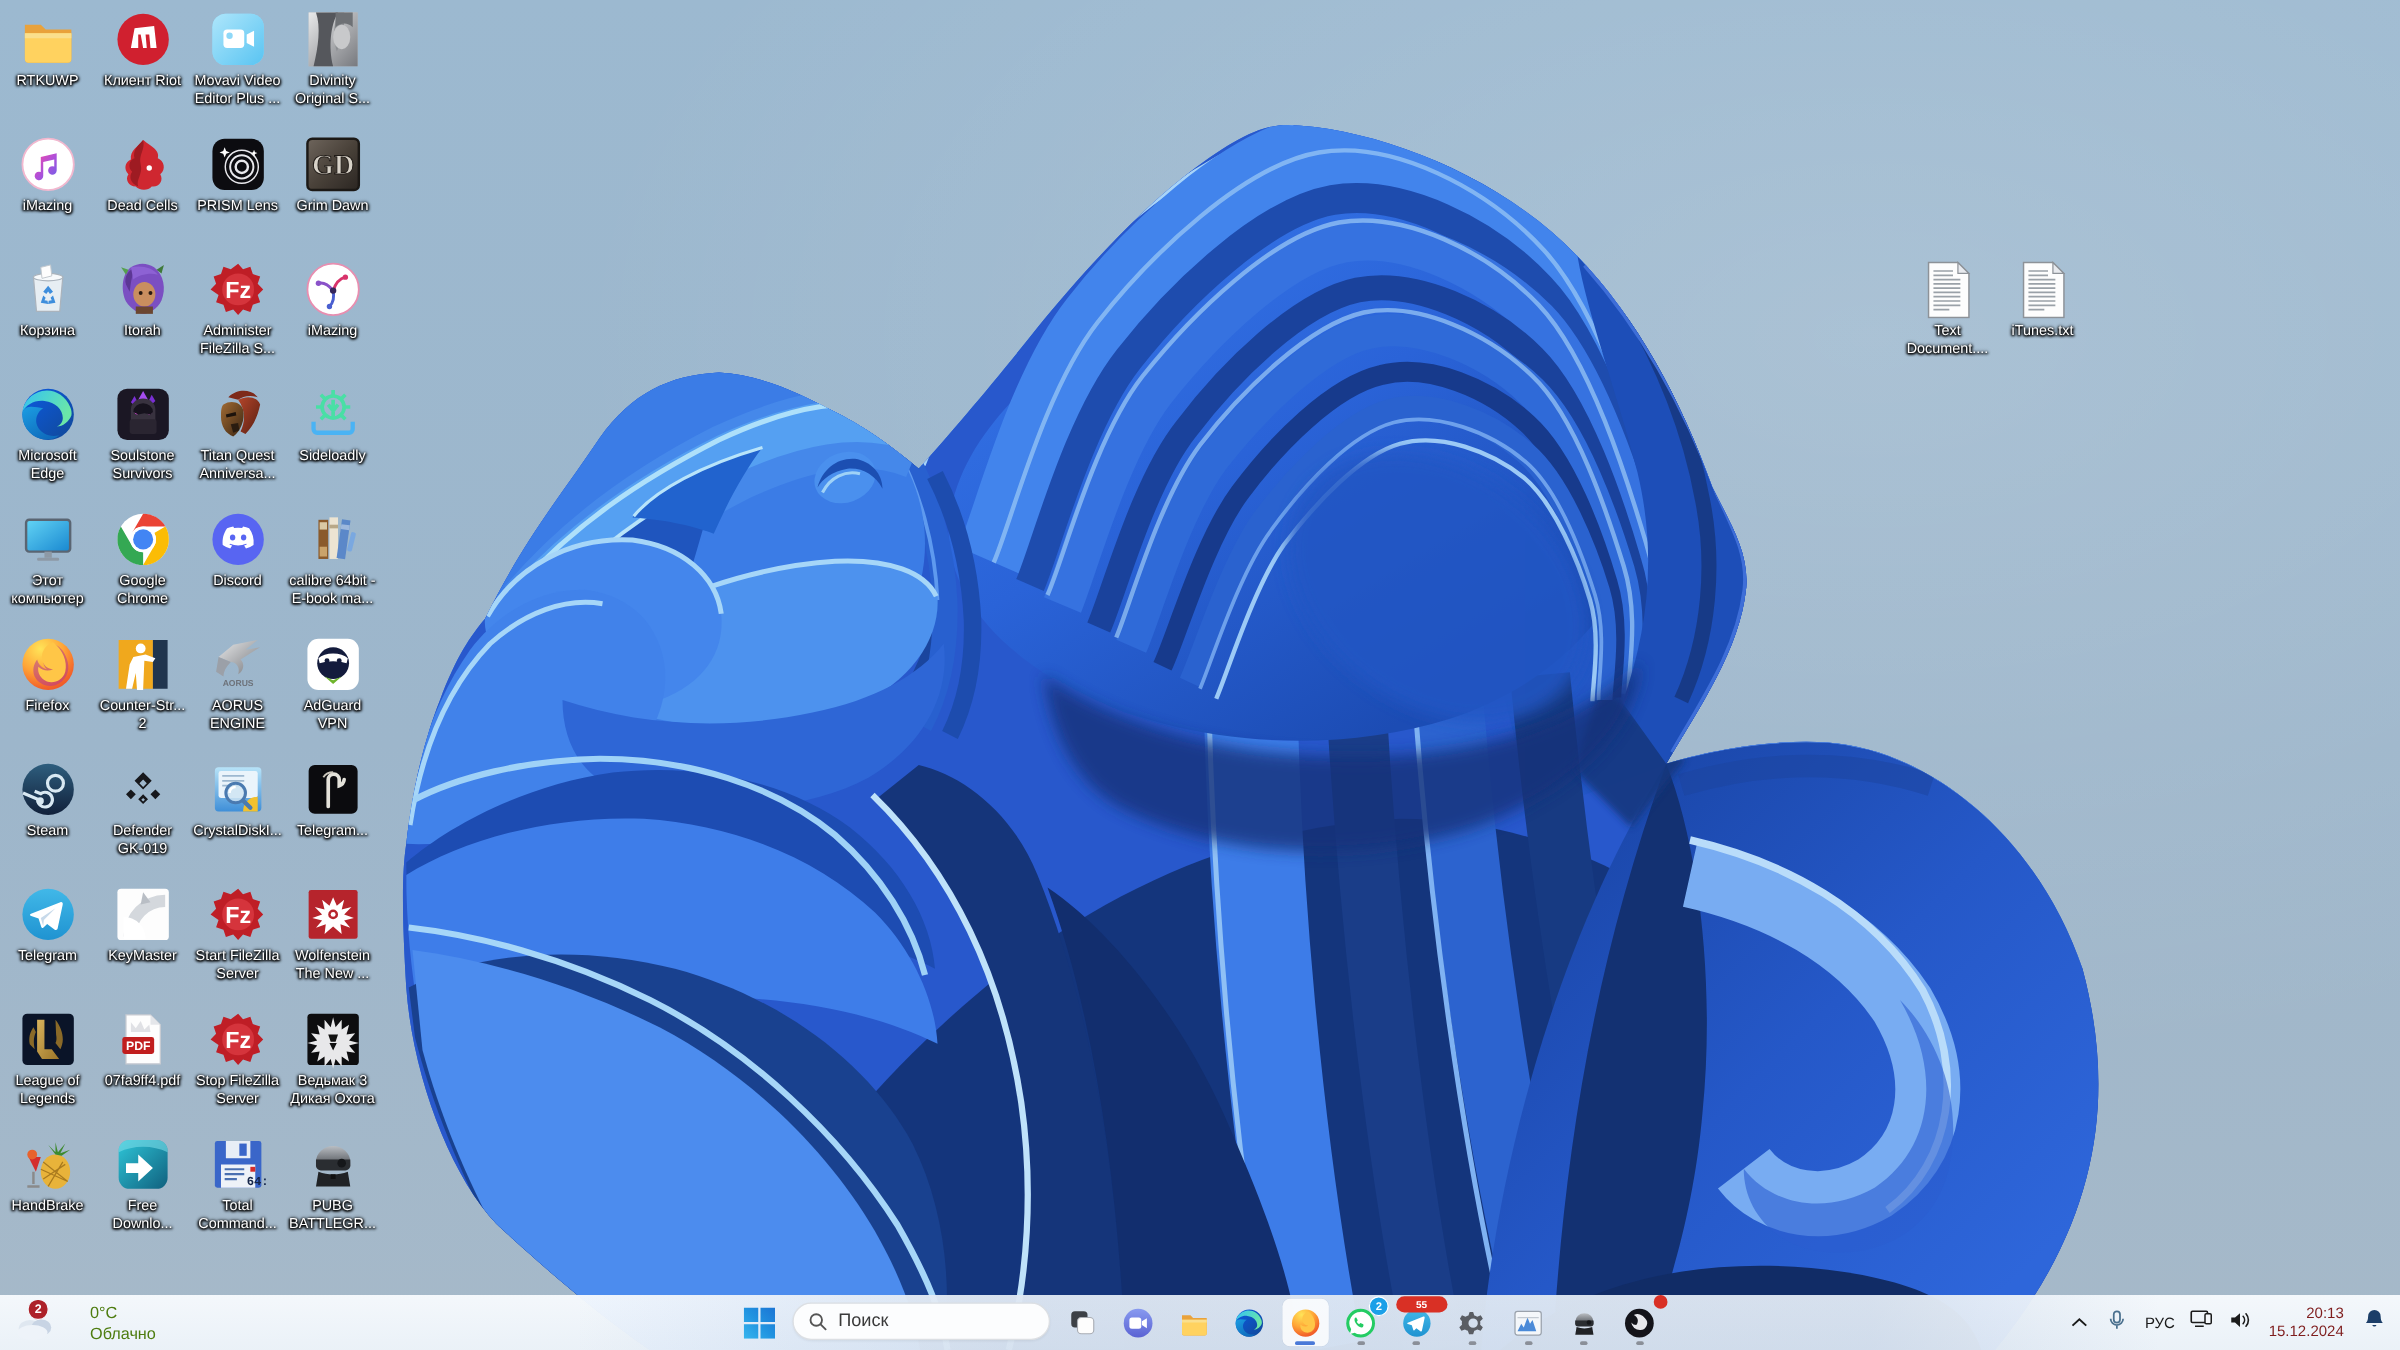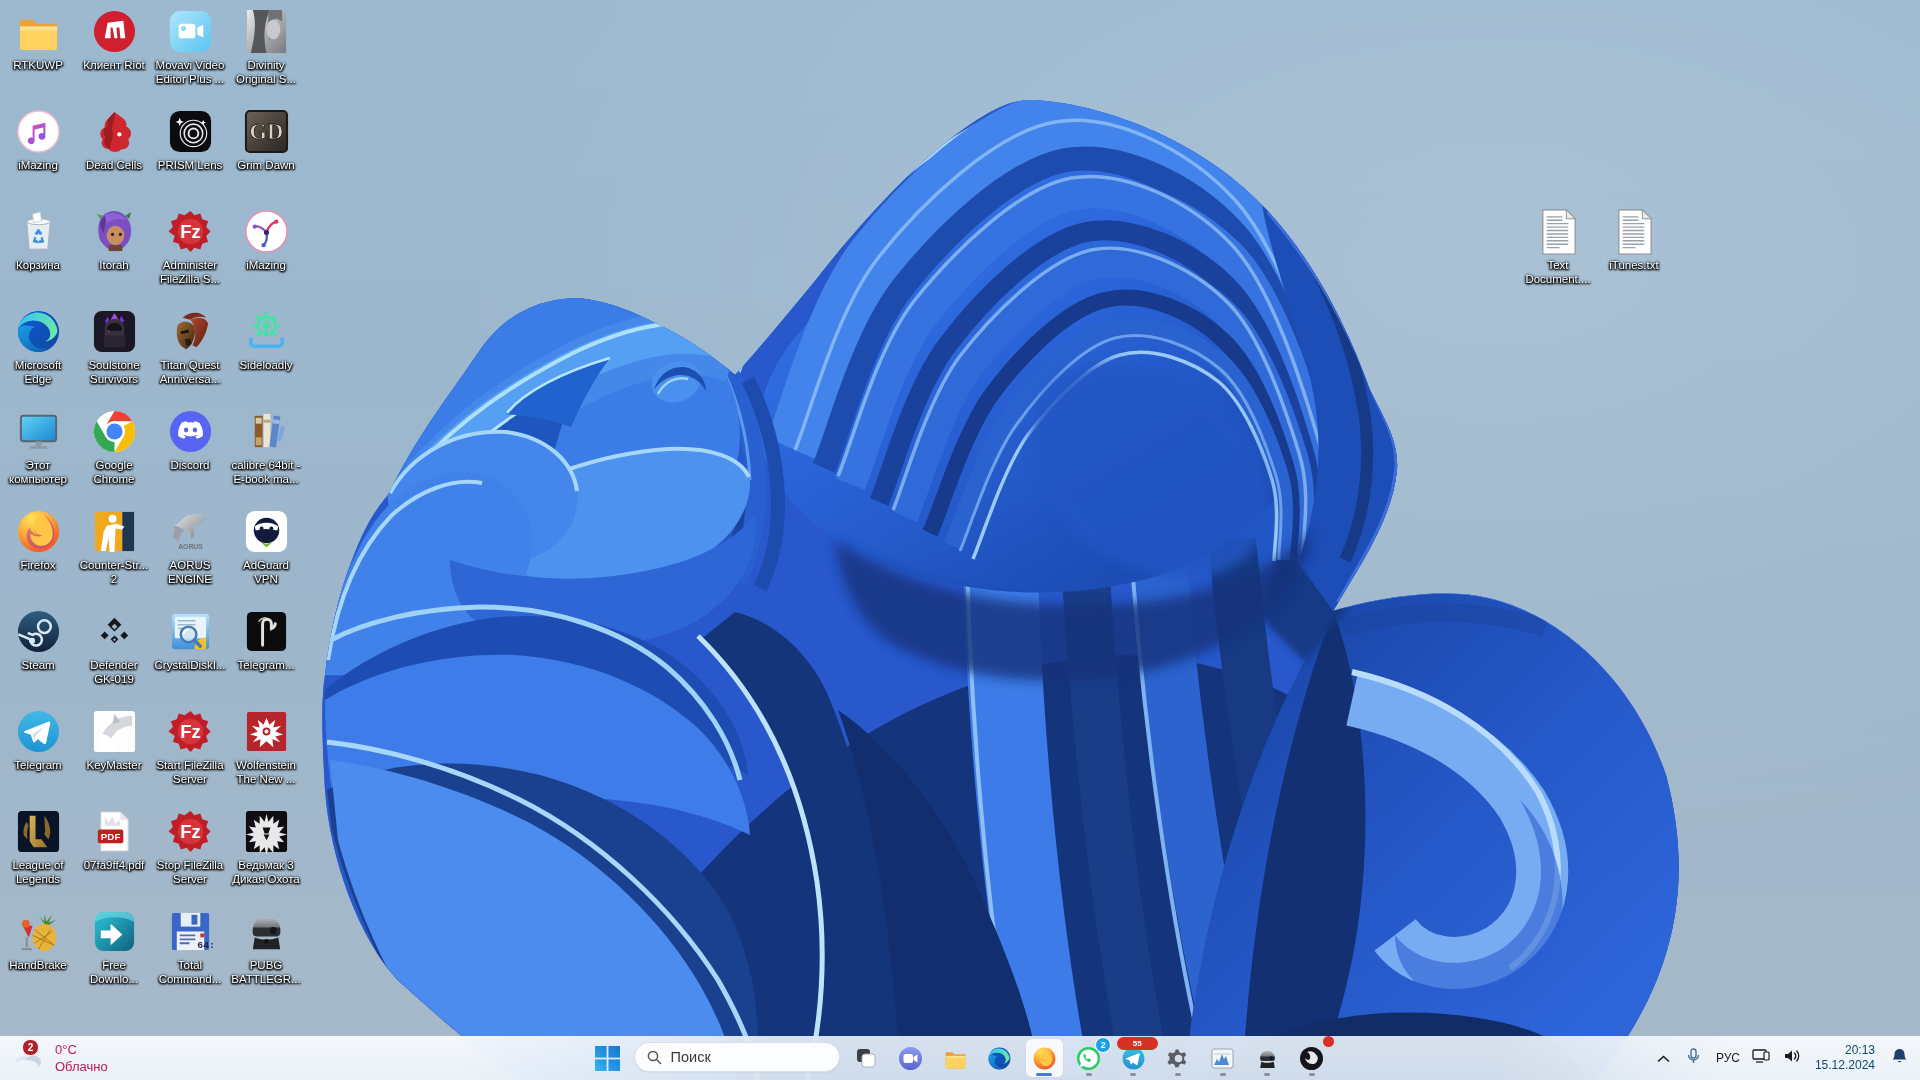--- a/index.html
+++ b/index.html
@@ -671,21 +671,21 @@
 
 <div class="tb" style="left:14px;width:200px;">
  <div style="position:relative;width:34px;height:40px;">
   <svg width="34" height="26" viewBox="0 0 34 26" style="position:absolute;left:-2px;top:10px;">
    <ellipse cx="12" cy="15" rx="9" ry="7" fill="#dfe7f0"></ellipse>
         <ellipse cx="21" cy="14" rx="8" ry="6.5" fill="#c8d4e4"></ellipse>
    <ellipse cx="14" cy="18" rx="12" ry="6" fill="#eef3f9"></ellipse>
   </svg>
   <div class="badge" style="left:8px;top:1px;width:15px;height:15px;background:#ad2129;border:1.5px solid #f4f7fb;font-size:10px;">2</div>
  </div>
- <div style="margin-left:7px;font-size:13px;color:#be185d;line-height:17px;">0°C<br>Облачно</div>
+ <div style="margin-left:24px;font-size:13px;color:#4d7c0f;line-height:17px;">0°C<br>Облачно</div>
 </div>
 
 <div class="tb" style="left:585px;">
  <div class="tbi">
       <svg width="25" height="25" viewBox="0 0 25 25">
         <defs>
           <linearGradient id="wlg" x1="0" y1="25" x2="25" y2="0" gradientUnits="userSpaceOnUse">
             <stop offset="0" stop-color="#36b5ee"></stop>
             <stop offset="0.5" stop-color="#2193e0"></stop>
             <stop offset="1" stop-color="#1b74d4"></stop>
@@ -802,18 +802,18 @@
  <div class="trtxt" style="width:38px;text-align:center;">РУС</div>
  <div style="width:30px;text-align:center;"><svg width="19" height="15" viewBox="0 0 19 15">
         <rect x="1" y="1" width="13" height="9" rx="1" fill="none" stroke="#1b1b1b" stroke-width="1.3"></rect>
         <path d="M4,13 h7" stroke="#1b1b1b" stroke-width="1.3"></path>
         <rect x="12" y="3" width="5" height="8" rx="1" fill="#f4f7fa" stroke="#1b1b1b" stroke-width="1.2"></rect>
       </svg></div>
  <div style="width:32px;text-align:center;"><svg width="17" height="14" viewBox="0 0 17 14">
         <path d="M1,5 h3 l4,-3.5 v11 L4,9 H1 Z" fill="#1b1b1b"></path>
         <path d="M10.5,4 a4.5,4.5 0 0 1 0,6 M12.8,2 a7.5,7.5 0 0 1 0,10" fill="none" stroke="#1b1b1b" stroke-width="1.3" stroke-linecap="round"></path>
       </svg></div>
- <div style="text-align:right;font-size:12px;color:#0c4a6e;line-height:15px;margin:0 7px 0 6px;">20:13<br>15.12.2024</div>
+ <div style="text-align:right;font-size:12px;color:#7f1d1d;line-height:15px;margin:0 7px 0 6px;">20:13<br>15.12.2024</div>
  <div style="width:34px;text-align:center;"><svg width="15" height="17" viewBox="0 0 15 17">
         <path d="M7.5,1 a5,5 0 0 1 5,5 c0,3.3 1.2,4.8 1.8,5.4 H0.7 c0.6,-0.6 1.8,-2.1 1.8,-5.4 A5,5 0 0 1 7.5,1 Z" fill="#1c3e68"></path>
         <path d="M5.8,13 a1.8,1.8 0 0 0 3.4,0 Z" fill="#1c3e68"></path>
       </svg></div>
 </div>
 
 </body></html>

